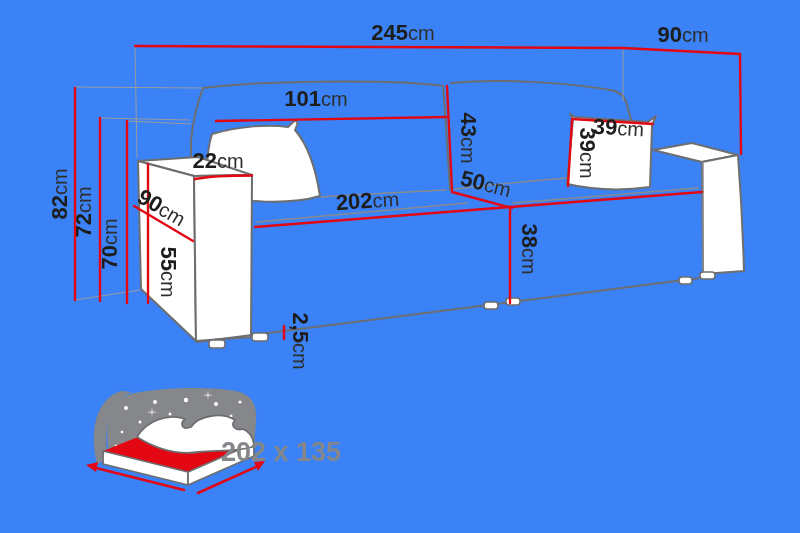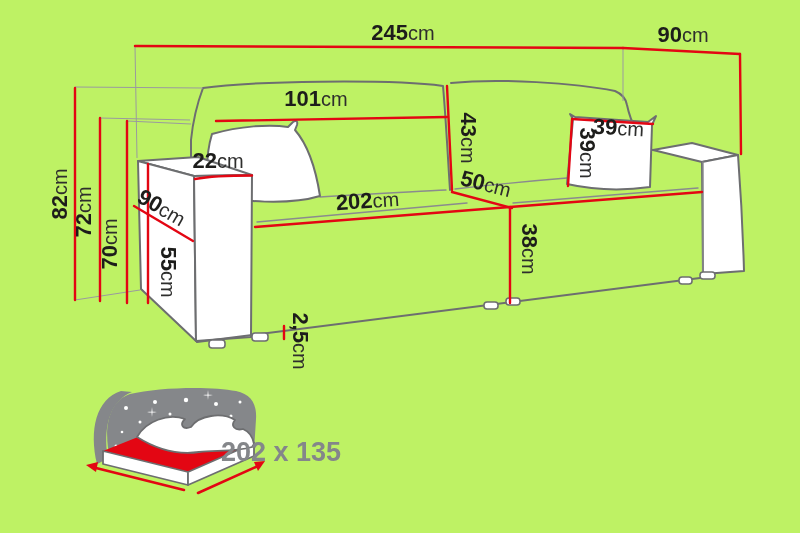--- a/index.html
+++ b/index.html
@@ -1,16 +1,16 @@
 <!DOCTYPE html>
 <html><head>
 <meta charset="utf-8">
 <style>
   html,body{margin:0;padding:0;background:#ffffff;}
-  .stage{position:relative;width:800px;height:533px;background:#bef264;overflow:hidden;
+  .stage{position:relative;width:800px;height:533px;background:#3b82f6;overflow:hidden;
          font-family:"Liberation Sans",sans-serif;}
   svg{display:block;}
   .sofa-line{fill:none;stroke:#6d6e70;stroke-width:2;stroke-linecap:round;stroke-linejoin:round;}
   .sofa-face{fill:#ffffff;stroke:#6d6e70;stroke-width:2;stroke-linejoin:round;}
   .seam{fill:none;stroke:#8a8b8e;stroke-width:1.4;stroke-linecap:round;}
   .ext{fill:none;stroke:#9a9b9e;stroke-width:1;}
   .red{fill:none;stroke:#e30613;stroke-width:2.4;stroke-linecap:round;}
   .foot{fill:#ffffff;stroke:#6d6e70;stroke-width:1.6;}
   .dim{fill:#1d1d1b;text-anchor:middle;}
   .dim .n{font-weight:bold;font-size:22px;}

